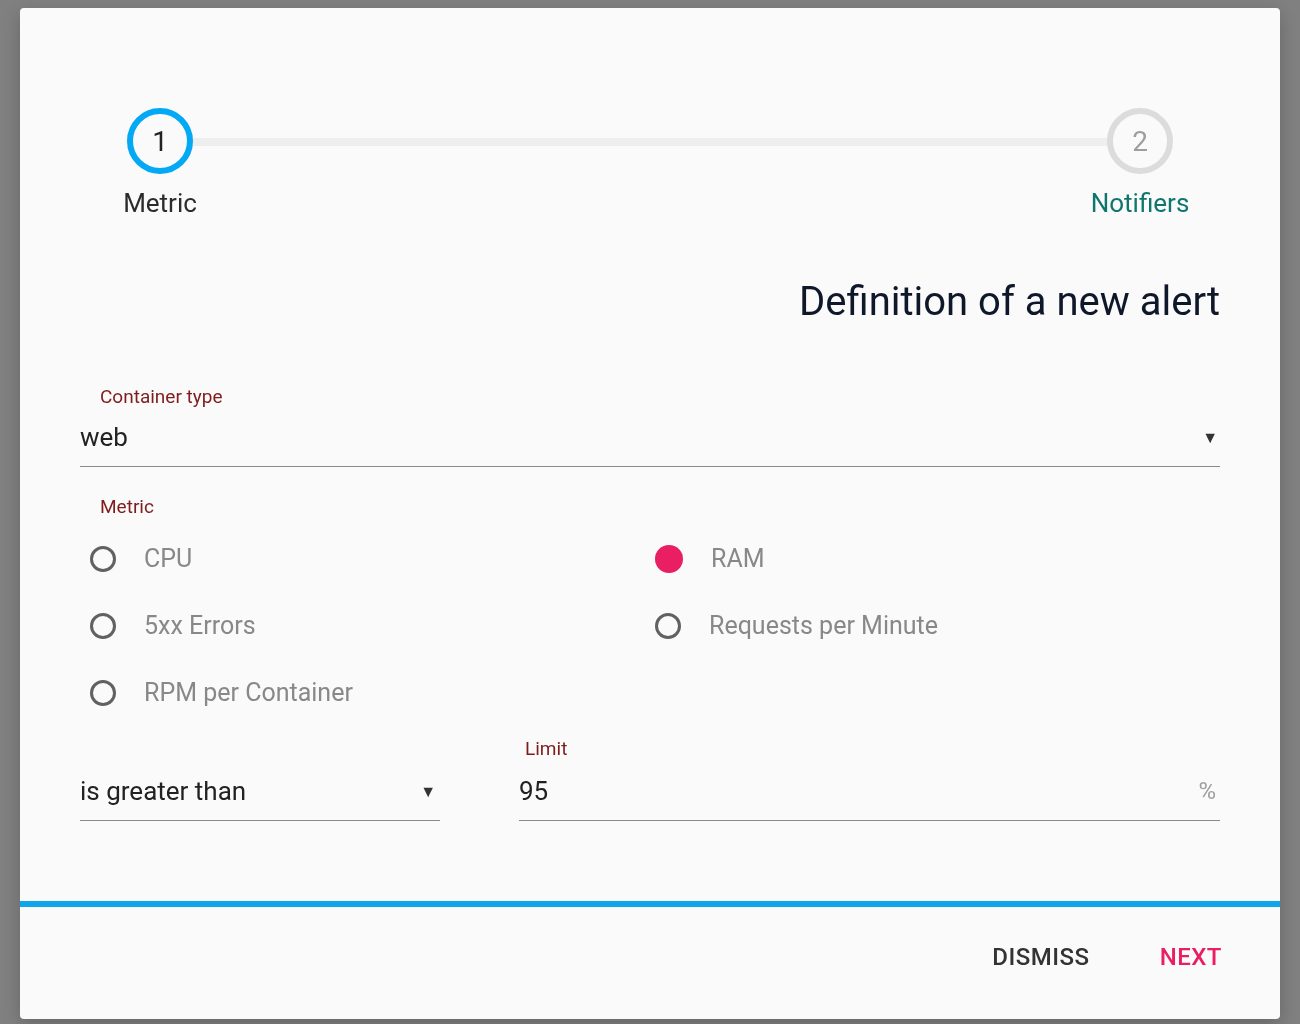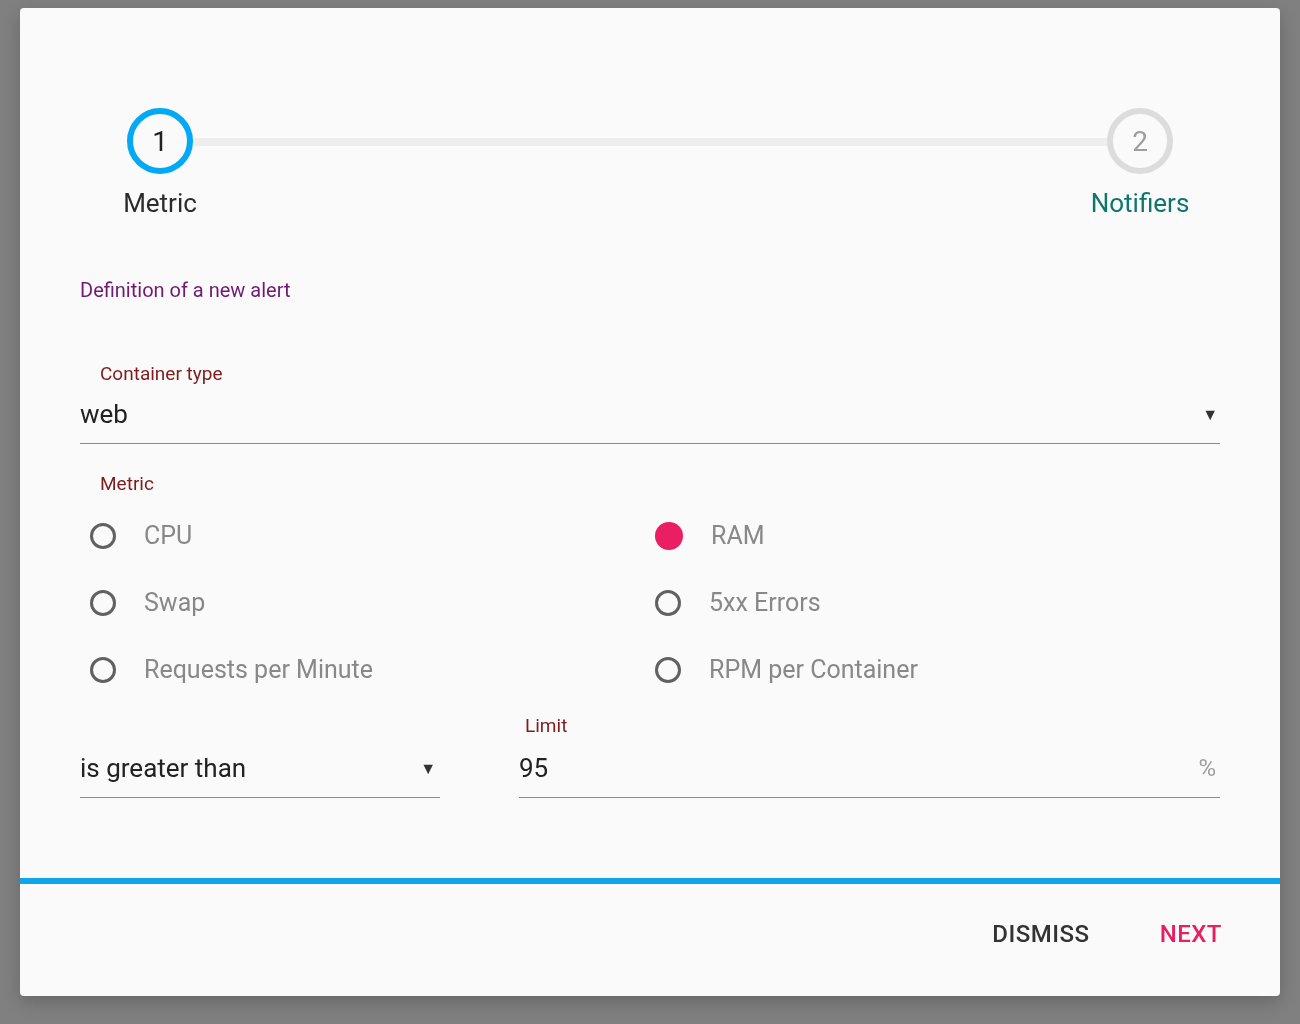--- a/index.html
+++ b/index.html
@@ -69,23 +69,23 @@
     position: absolute;
     top: 30px;
     left: 90px;
     right: 90px;
     height: 8px;
     background: #eeeeee;
     z-index: 1;
   }
   
   .heading {
-    text-align: left;
-    font-size: 20px;
-    color: #701a75;
+    text-align: right;
+    font-size: 40px;
+    color: #0f172a;
     font-weight: 400;
     margin-bottom: 60px;
   }
   
   .field-label {
     font-size: 19px;
     color: #7f1d1d;
     margin-bottom: 6px;
     padding-left: 20px;
   }
@@ -235,24 +235,20 @@
         <label class="radio-item">
           <span class="radio-circle"></span>
           <span class="radio-label">CPU</span>
         </label>
         <label class="radio-item">
           <span class="radio-circle selected"></span>
           <span class="radio-label">RAM</span>
         </label>
         <label class="radio-item">
           <span class="radio-circle"></span>
-          <span class="radio-label">Swap</span>
-        </label>
-        <label class="radio-item">
-          <span class="radio-circle"></span>
           <span class="radio-label">5xx Errors</span>
         </label>
         <label class="radio-item">
           <span class="radio-circle"></span>
           <span class="radio-label">Requests per Minute</span>
         </label>
         <label class="radio-item">
           <span class="radio-circle"></span>
           <span class="radio-label">RPM per Container</span>
         </label>

